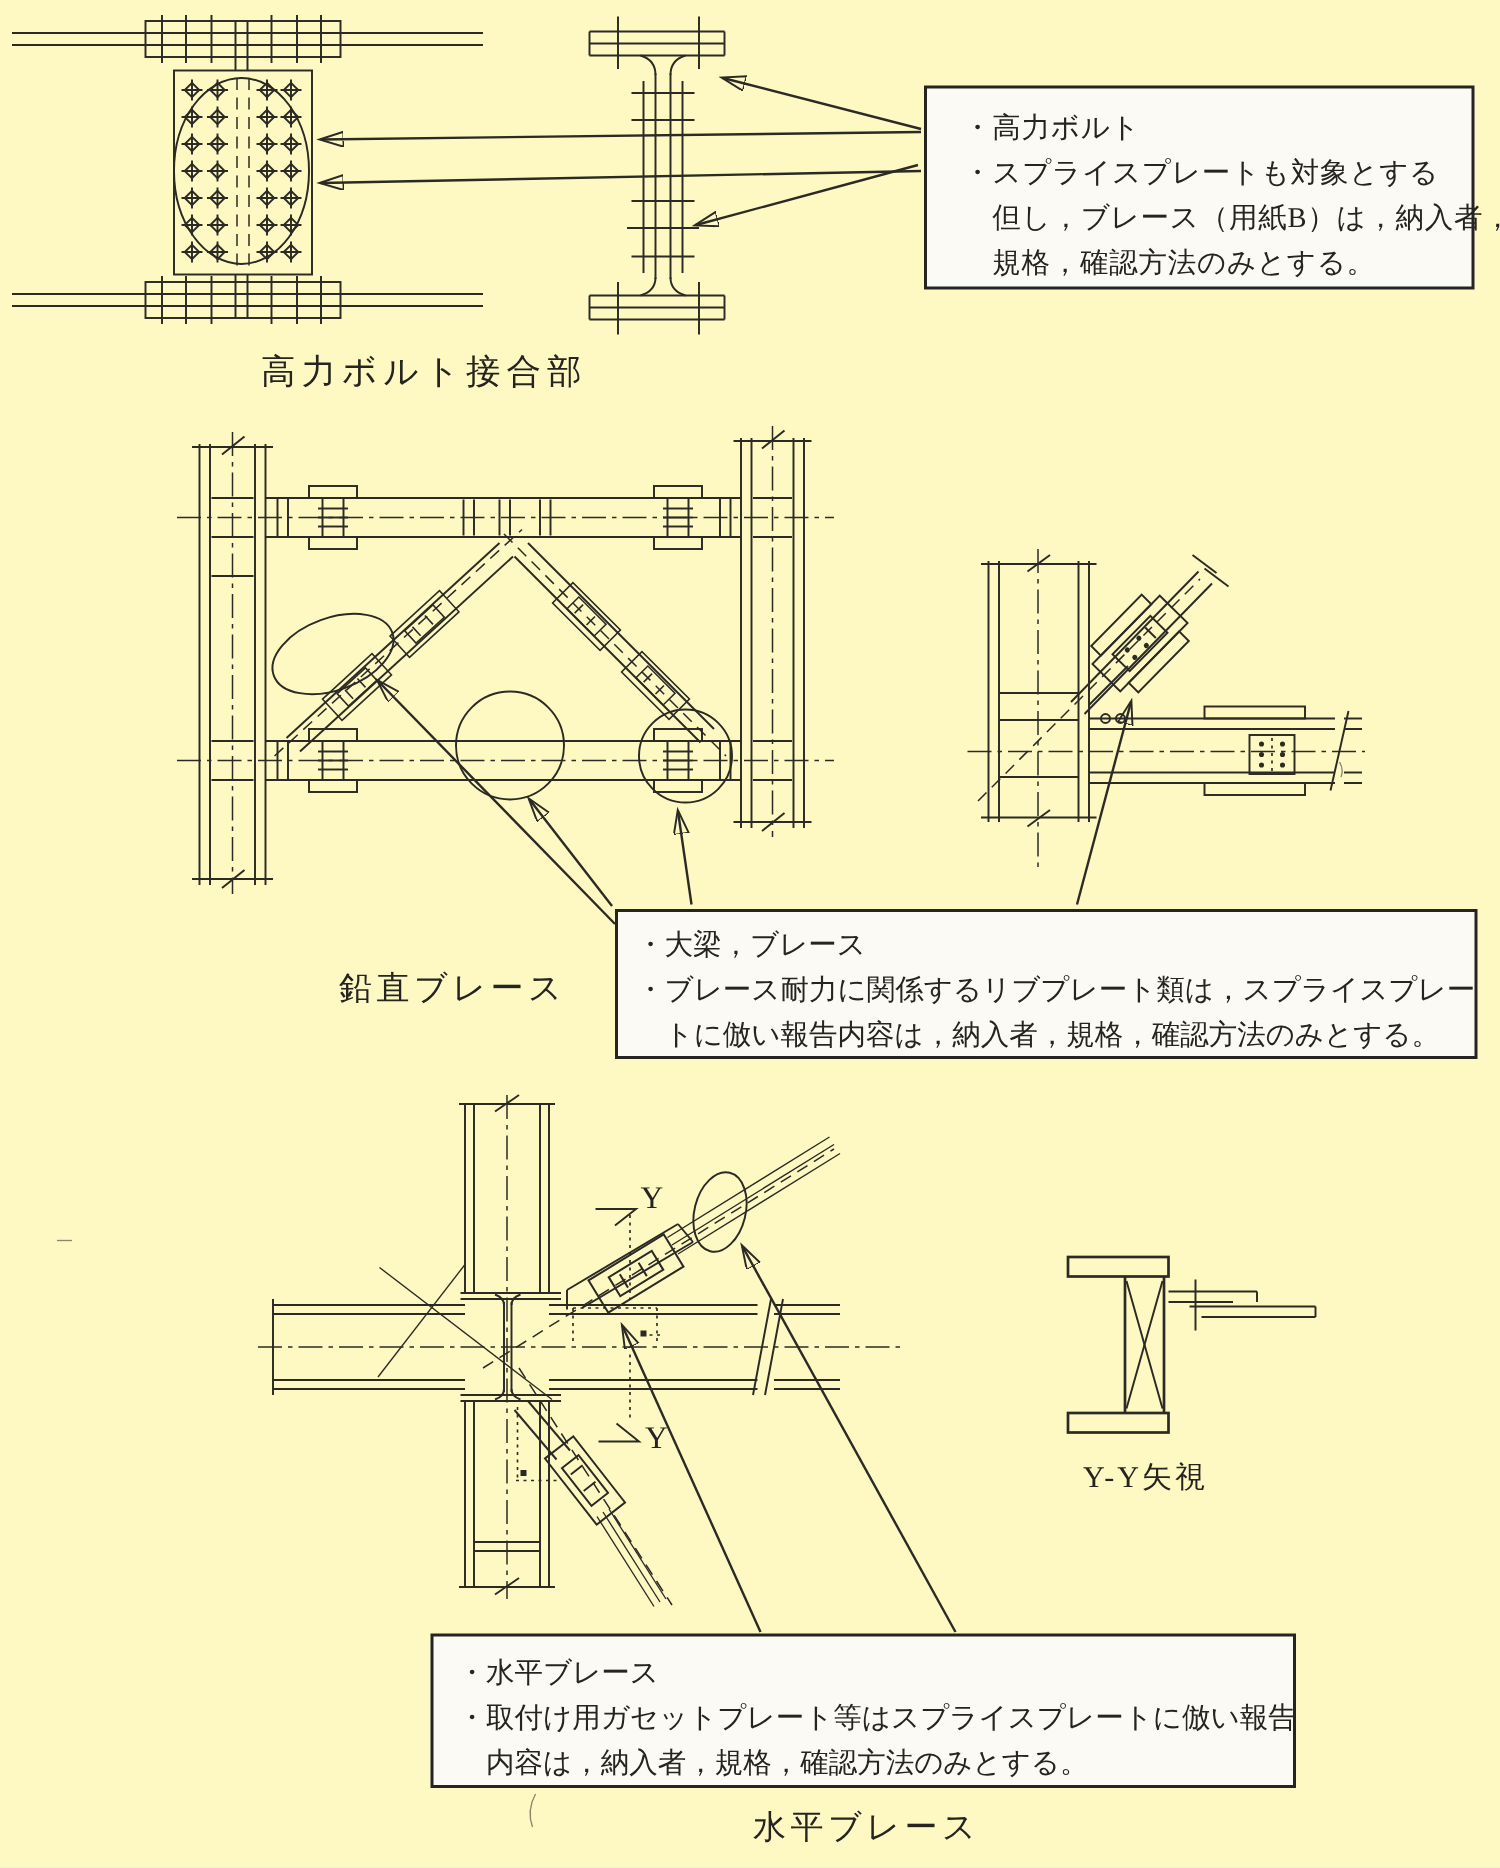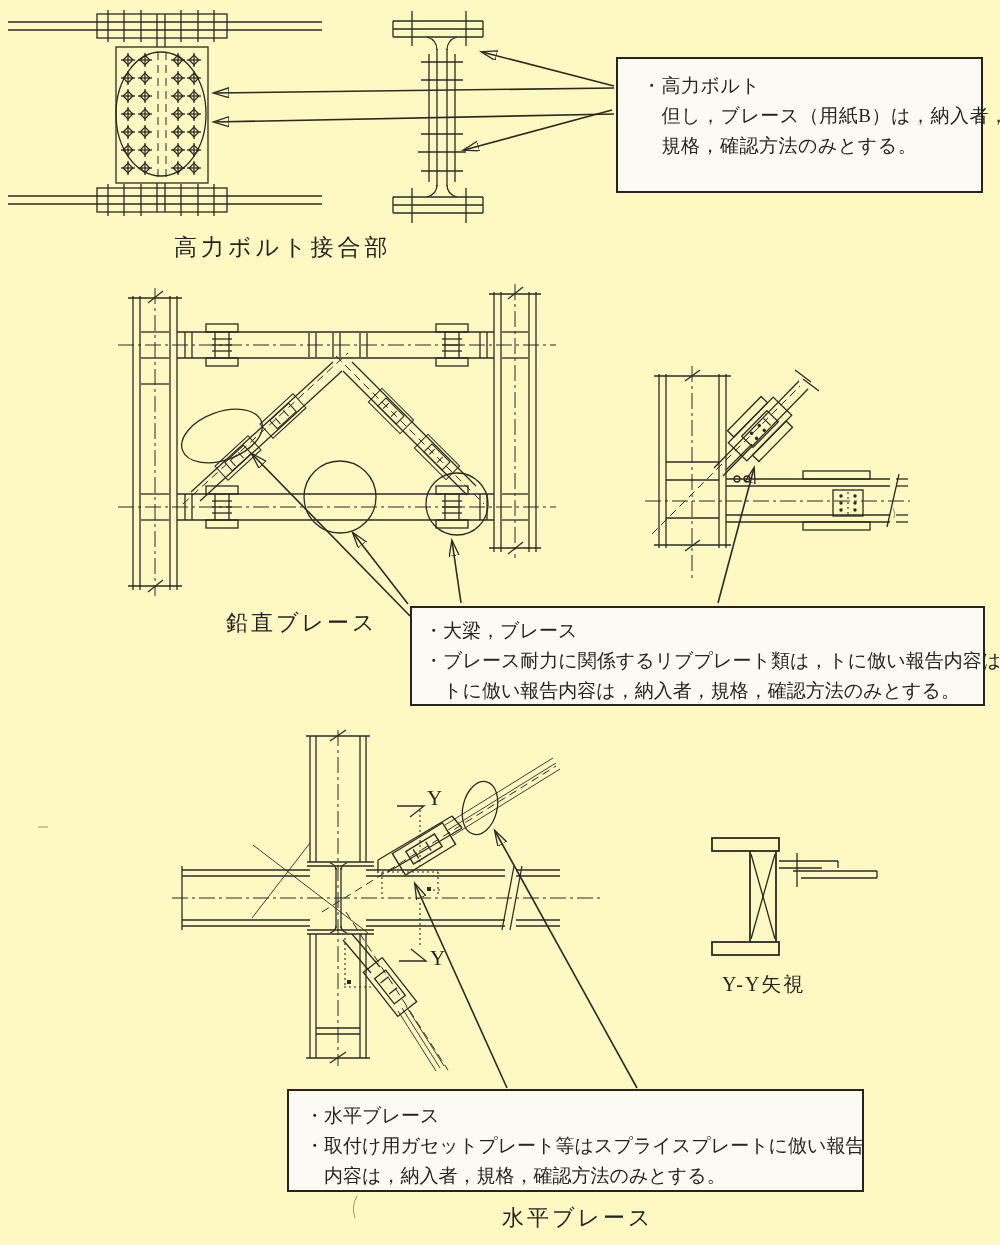--- a/index.html
+++ b/index.html
@@ -391,36 +391,37 @@
 
   <g opacity="0.55">
     <path d="M893,508 q3,5 1,10" class="thin"></path>
     <path d="M357,1196 q-6,11 -2,22" class="thin"></path>
     <line class="thin" x1="38" y1="827" x2="48" y2="827"></line>
   </g>
 </svg>
 
 <div class="note-box" style="left:616px;top:57px;width:367px;height:136px;padding:12px 8px 0 24px;">
   <div class="note-line">・高力ボルト</div>
+  <div class="note-line">・スプライスプレートも対象とする</div>
   <div class="note-line">　但し，ブレース（用紙B）は，納入者，</div>
   <div class="note-line">　規格，確認方法のみとする。</div>
 </div>
 
 <div class="note-box" style="left:410px;top:606px;width:575px;height:100px;padding:8px 6px 4px 12px;letter-spacing:0;">
   <div class="note-line">・大梁，ブレース</div>
-  <div class="note-line">・ブレース耐力に関係するリブプレート類は，トに倣い報告内容は</div>
+  <div class="note-line">・ブレース耐力に関係するリブプレート類は，スプライスプレー</div>
   <div class="note-line">　トに倣い報告内容は，納入者，規格，確認方法のみとする。</div>
 </div>
 
 <div class="note-box" style="left:287px;top:1089px;width:577px;height:103px;padding:10px 6px 0 16px;letter-spacing:0;">
   <div class="note-line">・水平ブレース</div>
   <div class="note-line">・取付け用ガセットプレート等はスプライスプレートに倣い報告</div>
   <div class="note-line">　内容は，納入者，規格，確認方法のみとする。</div>
 </div>
 
 <div class="caption" style="left:174px;top:232px;font-size:23px;letter-spacing:4px;">高力ボルト接合部</div>
-<div class="caption" style="left:226px;top:608px;">鉛直ブレース</div>
+<div class="caption" style="left:226px;top:644px;">鉛直ブレース</div>
 <div class="caption" style="left:722px;top:971px;font-size:20px;letter-spacing:2px;">Y-Y矢視</div>
 <div class="caption" style="left:502px;top:1203px;">水平ブレース</div>
 <span class="mark" style="left:427px;top:786px;">Y</span>
 <span class="mark" style="left:430px;top:946px;">Y</span>
 
 </div>
 
 </body></html>

